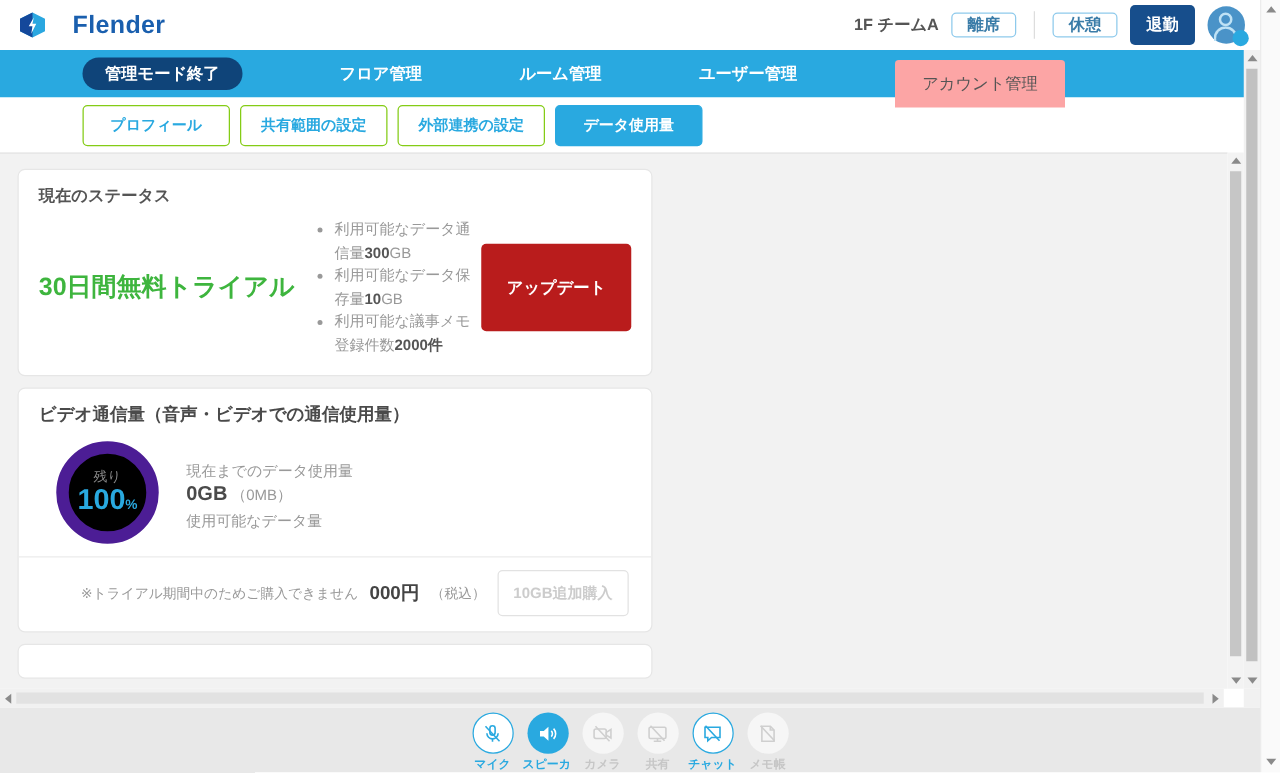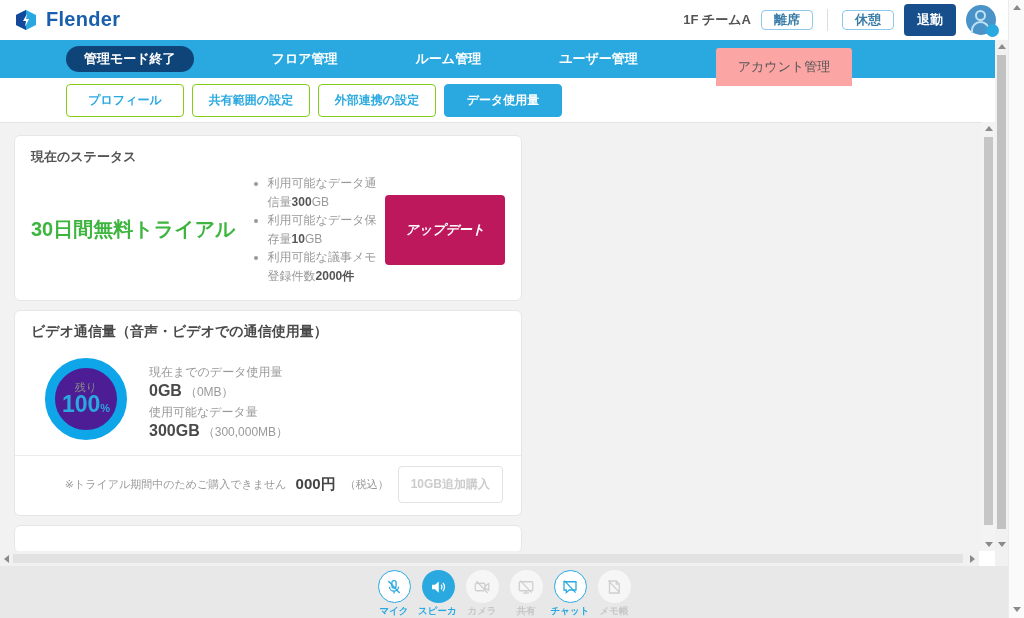--- a/index.html
+++ b/index.html
@@ -2,21 +2,21 @@
 <html><head>
 <meta charset="utf-8">
 <style>
   html,body{margin:0;padding:0;background:#fff;}
   .screen{position:relative;width:1024px;height:618px;overflow:hidden;background:#fff;
     font-family:"Liberation Sans","DejaVu Sans",sans-serif;color:#4a4a4a;}
 
   
   .header{position:absolute;left:0;top:0;width:1008px;height:40px;background:#fff;
     display:flex;align-items:center;justify-content:space-between;padding:0 12px 0 14px;box-sizing:border-box;}
-  .logo{display:flex;align-items:flex-start;gap:8px;}
+  .logo{display:flex;align-items:center;gap:20px;}
   .logo-text{font-size:20px;font-weight:bold;color:#1a5fae;letter-spacing:.3px;}
   .header-right{display:flex;align-items:center;gap:10px;}
   .team-label{font-size:13px;font-weight:bold;color:#555;}
   .btn-outline{border:1px solid #8ecaec;color:#3a7ca8;background:#fff;border-radius:4px;
     padding:0 12px;font-size:13px;font-weight:bold;cursor:pointer;font-family:inherit;}
   .btn-navy{background:#174e8c;color:#fff;border:none;border-radius:4px;
     padding:7px 13px;font-size:13px;font-weight:bold;cursor:pointer;font-family:inherit;}
   .header-divider{width:1px;height:22px;background:#ddd;margin:0 4px;}
   .avatar{width:30px;height:30px;border-radius:50%;background:#4a93c8;position:relative;}
   .avatar .head{position:absolute;left:9px;top:5px;width:11px;height:11px;border:2px solid #bfe2f5;border-radius:50%;box-sizing:border-box;}
@@ -45,28 +45,28 @@
   .card{width:508px;background:#fff;border:1px solid #e6e6e6;border-radius:6px;box-sizing:border-box;
     margin-bottom:9px;padding:12px 16px;}
   .card-title{font-size:14px;font-weight:bold;color:#4a4a4a;}
   .small-title{font-size:13px;font-weight:bold;color:#555;}
 
   
   .status-row{display:flex;align-items:center;margin-top:8px;}
   .plan-text{font-size:20px;font-weight:bold;color:#3eb53e;margin-right:16px;white-space:nowrap;}
   .bullets{margin:0;padding-left:16px;font-size:12px;color:#999;line-height:1.55;flex:1;}
   .bullets b{color:#555;}
-  .update-btn{background:#be185d;color:#fff;border:none;border-radius:4px;padding:26px 20px;
-    font-size:13px;font-weight:bold;cursor:pointer;white-space:nowrap;font-family:inherit;font-style:italic;}
+  .update-btn{background:#b91c1c;color:#fff;border:none;border-radius:4px;padding:26px 20px;
+    font-size:13px;font-weight:bold;cursor:pointer;white-space:nowrap;font-family:inherit;}
 
   
   .note{font-size:10.5px;color:#a5a5a5;margin-top:5px;}
   .gauge-row{display:flex;align-items:center;margin:12px 0 10px 14px;}
   .gauge-group{display:flex;align-items:center;gap:22px;}
-  .donut{width:62px;height:62px;border:10px solid #0ea5e9;border-radius:50%;background:#4c1d95;
+  .donut{width:62px;height:62px;border:10px solid #4c1d95;border-radius:50%;background:#000000;
     display:flex;flex-direction:column;align-items:center;justify-content:center;flex:0 0 auto;}
   .donut .rem{font-size:11px;color:#888;line-height:1.1;}
   .donut .val{font-size:23px;font-weight:bold;color:#29a9e0;line-height:1;text-align:center;}
   .donut .unit{font-size:11px;font-weight:bold;}
   .stats{display:flex;flex-direction:column;margin-top:11px;}
   .stat{margin-bottom:3px;}
   .stat-label{font-size:12px;color:#999;}
   .stat-value{font-size:16px;font-weight:bold;color:#4a4a4a;line-height:1.3;}
   .stat-sub{font-size:12px;color:#999;font-weight:normal;margin-left:3px;}
 
@@ -172,21 +172,20 @@
             <span class="rem">残り</span>
             <span class="val"><span>100</span><span class="unit">%</span></span>
           </div>
           <div class="stats">
             <div class="stat">
               <div class="stat-label">現在までのデータ使用量</div>
               <div class="stat-value"><span>0GB</span><span class="stat-sub">（0MB）</span></div>
             </div>
             <div class="stat">
               <div class="stat-label">使用可能なデータ量</div>
-              <div class="stat-value"><span>300GB</span><span class="stat-sub">（300,000MB）</span></div>
             </div>
           </div>
         </div>
       </div>
       <hr class="hr">
       <div class="purchase-row">
         <span class="purchase-note">※トライアル期間中のためご購入できません</span>
         <span class="price">000円</span>
         <span class="tax">（税込）</span>
         <button class="disabled-btn" disabled="">10GB追加購入</button>

